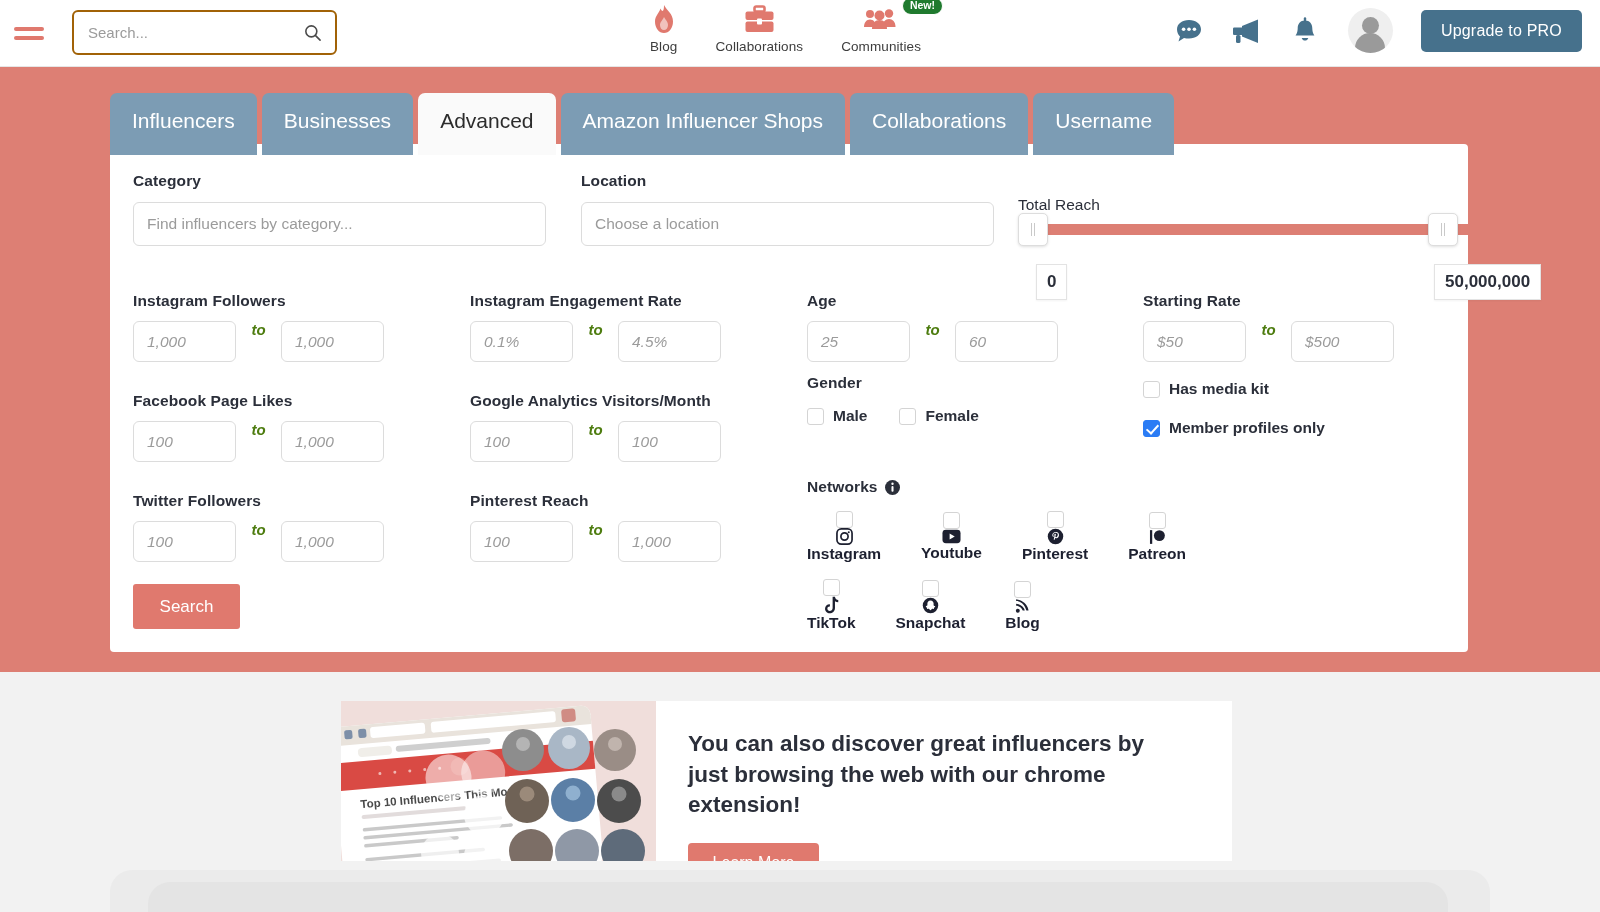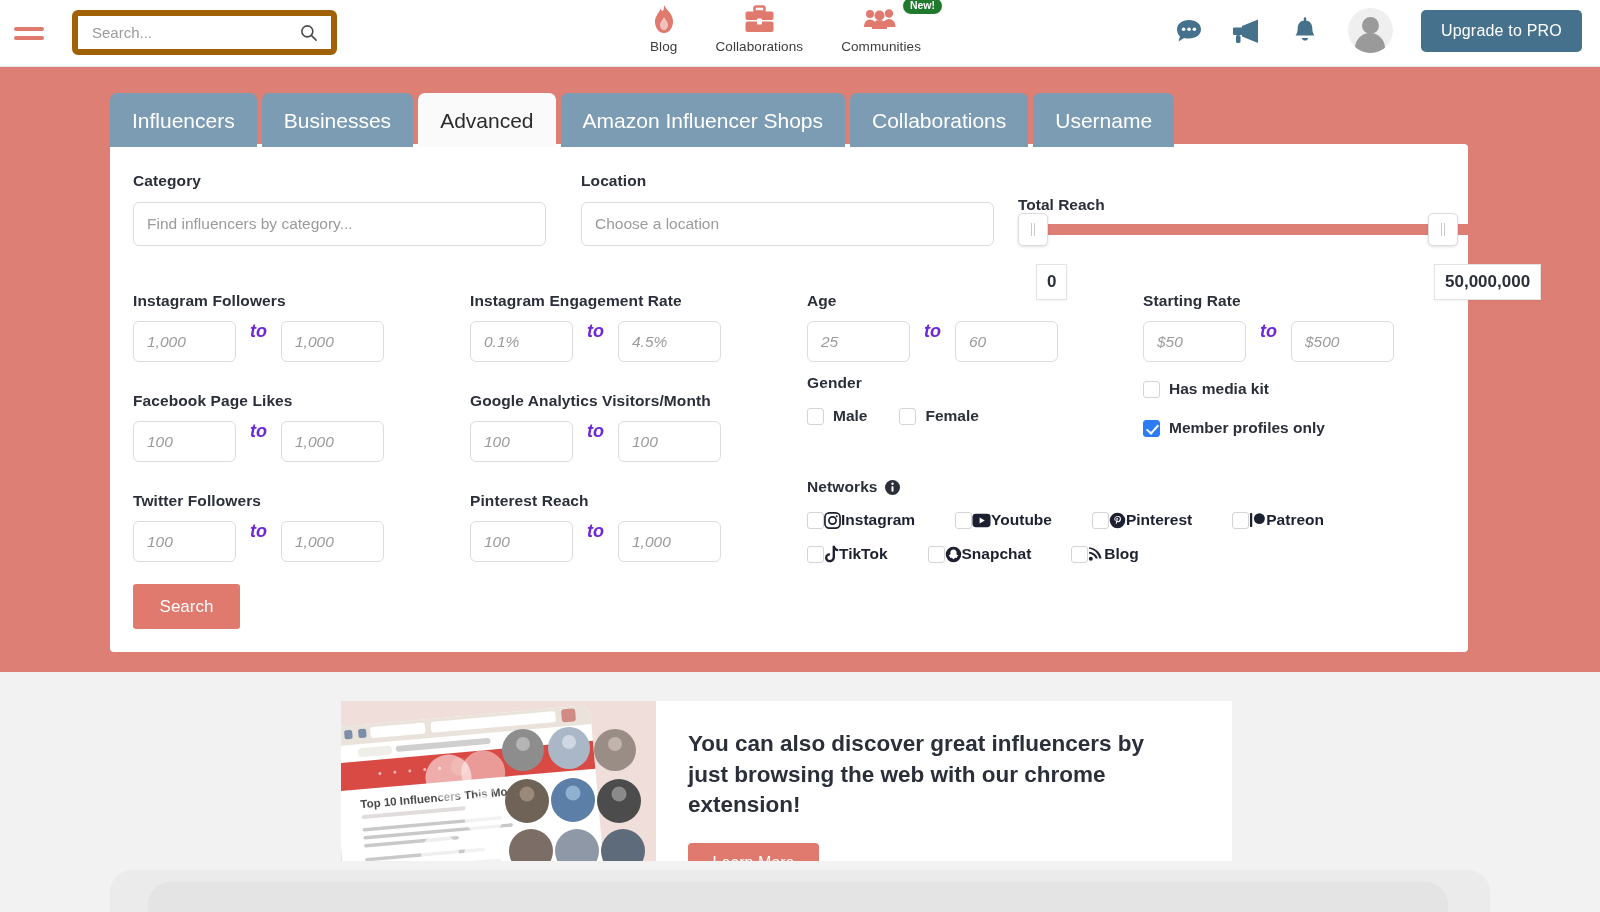--- a/index.html
+++ b/index.html
@@ -19,21 +19,21 @@
     display: flex; align-items: center; z-index: 40;
   }
   .hamburger {
     width: 30px; margin-left: 14px; display: flex; flex-direction: column;
     gap: 5px; cursor: pointer;
   }
   .hamburger span { display: block; height: 4px; border-radius: 2px; background: #e0796e; }
 
   .searchbox {
     position: absolute; left: 72px; top: 10px; width: 265px; height: 45px;
-    border: 6px solid #a16207; border-radius: 6px; background: #fff;
+    border: 2px solid #a16207; border-radius: 6px; background: #fff;
     display: flex; align-items: center; padding: 8px 12px;
   }
   .searchbox input {
     border: 0; outline: 0; flex: 1; font-size: 15px; color: #4a4a4a;
     font-family: "Liberation Sans", sans-serif; background: transparent;
   }
   .searchbox input::placeholder { color: #9b9b9b; }
   .search-ico { width: 20px; height: 20px; flex: 0 0 20px; }
 
   .navcenter {
@@ -66,50 +66,50 @@
   
   .coral {
     position: absolute; top: 67px; left: 0; width: 1600px; height: 605px;
     background: #dd7f74;
   }
 
   
   .tabs { position: absolute; top: 93px; left: 110px; display: flex; gap: 5px; z-index: 12; }
   .tab {
     background: #7c9cb4; color: #ffffff; font-size: 21px; line-height: 1;
-    padding: 17px 22px 16px; border-radius: 7px 7px 0 0; cursor: pointer;
+    padding: 17px 22px 24px; border-radius: 7px 7px 0 0; cursor: pointer;
     white-space: nowrap;
   }
   .tab.active { background: #fafafa; color: #2c2c2c; }
 
   
   .panel {
     position: absolute; top: 144px; left: 110px; width: 1358px; height: 508px;
     background: #ffffff; border-radius: 4px;
   }
 
   .lbl-b { font-size: 15.5px; font-weight: bold; color: #2b2f3a; letter-spacing: .1px; }
 
   .txtfield {
     border: 1px solid #dcdcdc; border-radius: 6px; background: #fff;
     height: 42px; display: flex; align-items: center; padding: 0 13px;
     font-size: 15px; color: #9b9b9b;
   }
   .txtfield.sm { height: 41px; width: 103px; font-size: 15.5px; }
   .big-field { height: 44px; font-size: 15.5px; }
 
-  .to-word { font-size: 18px; font-weight: bold; color: #6d28d9; }
+  .to-word { font-size: 15px; font-weight: bold; color: #4d7c0f; }
 
   
   .rng { display: flex; align-items: flex-start; font-style: italic; }
   .rng .to-word { width: 45px; text-align: center; }
 
   
   .slider-wrap { position: absolute; left: 1018px; top: 196px; width: 560px; z-index: 20; }
-  .slider-label { font-size: 15.5px; font-weight: bold; color: #2b2f3a; margin-bottom: 7px; }
+  .slider-label { font-size: 15.5px; font-weight: normal; color: #2b2f3a; margin-bottom: 7px; }
   .track { position: relative; height: 16px; width: 440px; margin-left: 14px; }
   .track .bar { position: absolute; left: 0; top: 3px; height: 11px; width: 100%; background: #dd7f74; }
   .knob {
     position: absolute; top: -8px; width: 30px; height: 33px; background: #fff;
     border: 1px solid #ddd; border-radius: 5px; box-shadow: 0 1px 3px rgba(0,0,0,.13);
     display: flex; align-items: center; justify-content: center; cursor: ew-resize;
   }
   .knob .lines { display: flex; gap: 2px; }
   .knob .lines i { display: block; width: 1px; height: 13px; background: #c9c9c9; }
   .knob.left { left: -14px; }
@@ -128,21 +128,21 @@
     background: #fff; flex: 0 0 17px; cursor: pointer;
   }
   .cb.checked { background: #2b7cf5; border-color: #2b7cf5; position: relative; }
   .cb.checked::after {
     content: ""; position: absolute; left: 5px; top: 1.5px; width: 5px; height: 10px;
     border: solid #fff; border-width: 0 2px 2px 0; transform: rotate(42deg);
   }
   .cbrow { display: flex; align-items: center; gap: 9px; cursor: pointer; }
   .cbrow .t { font-size: 15.5px; font-weight: bold; color: #2b2f3a; white-space: nowrap; }
 
-  .net-item { display: flex; align-items: center; cursor: pointer; }
+  .net-item { display: flex; align-items: center; cursor: pointer; flex-direction: column; }
   .net-item .nico { display: flex; align-items: center; }
   .net-item .t { font-size: 15.5px; font-weight: bold; color: #1d2030; white-space: nowrap; }
 
   .search-btn {
     position: absolute; left: 23px; top: 440px; background: #e0796e; color: #fff;
     border: 0; border-radius: 3px; width: 107px; height: 45px; font-size: 17px;
     cursor: pointer; font-family: "Liberation Sans", sans-serif;
   }
 
   

